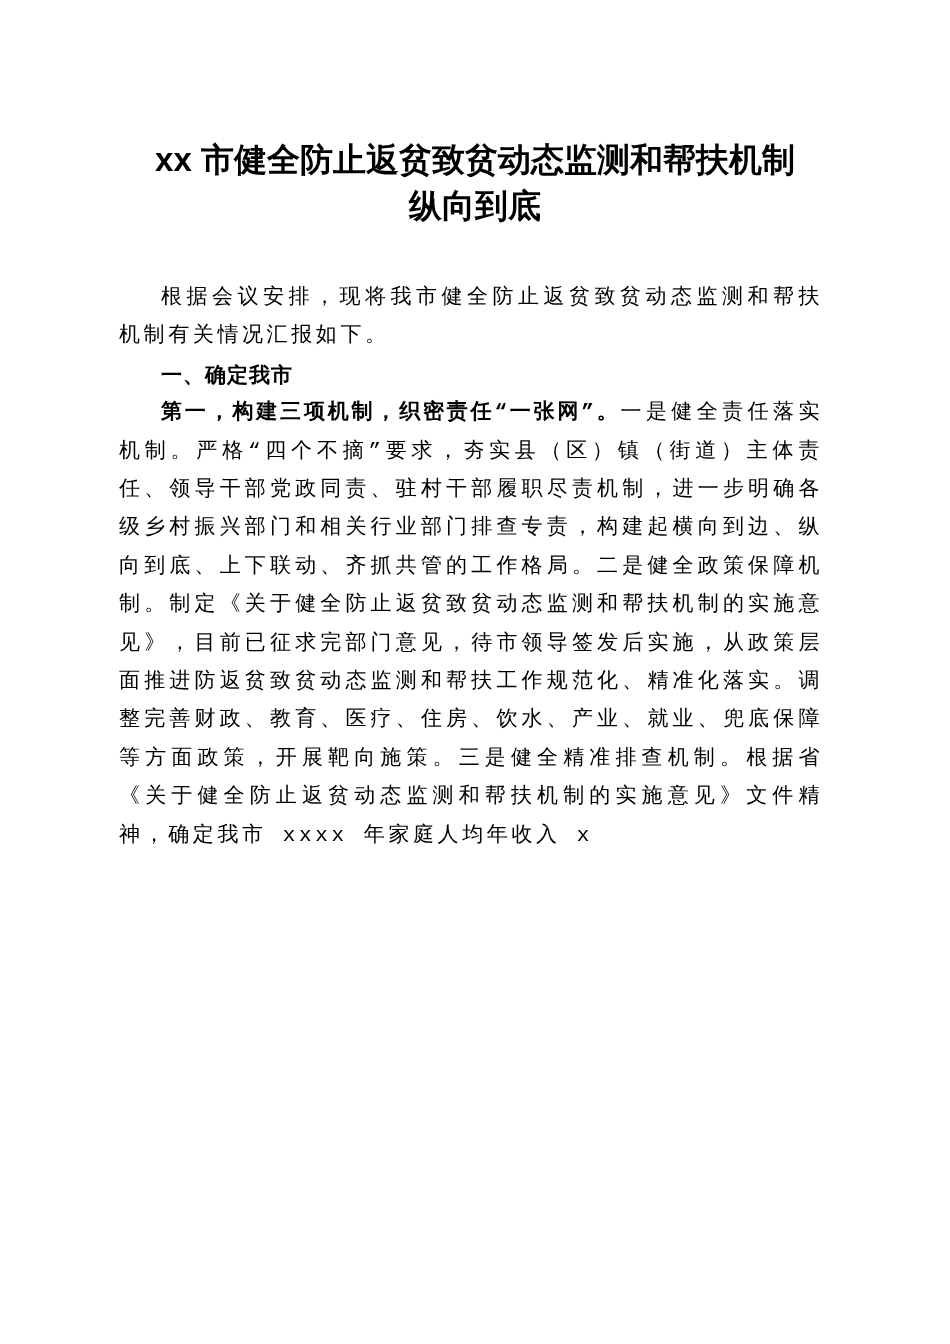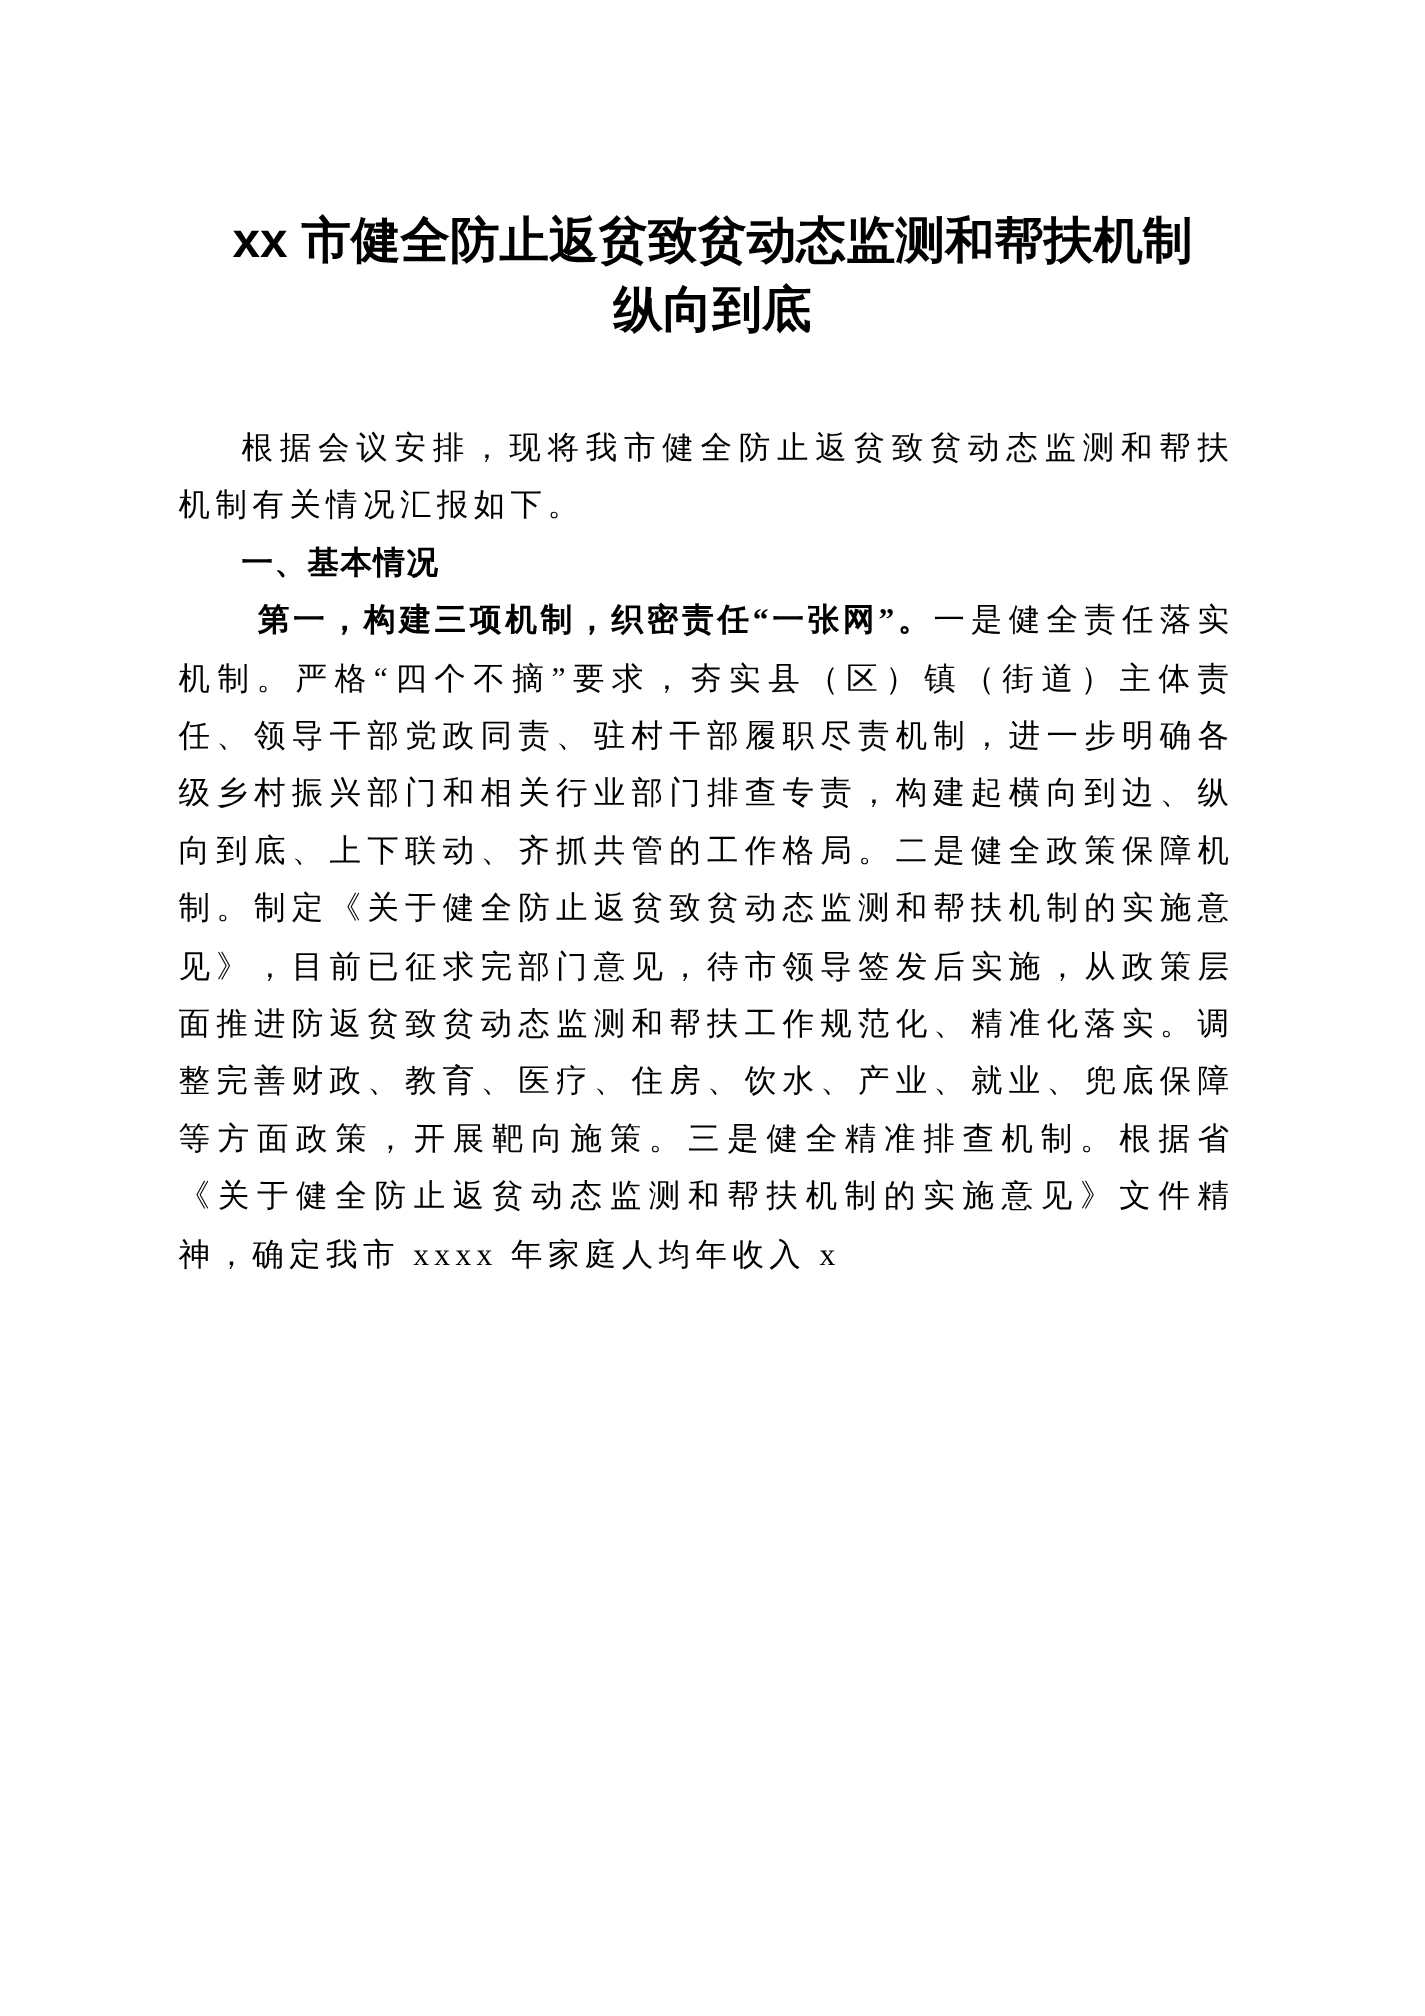--- a/index.html
+++ b/index.html
@@ -46,51 +46,50 @@
       width: 704px;
     }
     .para {
       margin: 0;
       font-size: 21px;
       line-height: 38.4px;
       text-align: justify;
       text-align-last: left;
       text-indent: 42px;
       letter-spacing: 3.6px;
-      font-family: Liberation Serif, serif;
+      font-family: Liberation Mono, monospace;
       font-weight: normal;
       word-break: break-all;
     }
     .heading {
       margin: 0;
       font-size: 21px;
       line-height: 38.4px;
       text-indent: 42px;
       font-family: "DejaVu Sans", "Liberation Sans", sans-serif;
       font-weight: bold;
       letter-spacing: 1px;
     }
     .lead {
       font-weight: bold;
       letter-spacing: 2px;
-      margin-left: 11px;
     }
   </style>
 </head>
 <body>
 
 <div class="page">
 
   <div class="title">
     <span class="line">xx 市健全防止返贫致贫动态监测和帮扶机制</span>
     <span class="line">纵向到底</span>
   </div>
 
   <div class="body">
     <p class="para">根据会议安排，现将我市健全防止返贫致贫动态监测和帮扶机制有关情况汇报如下。</p>
 
-    <p class="heading">一、基本情况</p>
+    <p class="heading">一、确定我市</p>
 
 
     <p class="para"><span class="lead">第一，构建三项机制，织密责任“一张网”。</span><span>一是健全责任落实机制。严格“四个不摘”要求，夯实县（区）镇（街道）主体责任、领导干部党政同责、驻村干部履职尽责机制，进一步明确各级乡村振兴部门和相关行业部门排查专责，构建起横向到边、纵向到底、上下联动、齐抓共管的工作格局。二是健全政策保障机制。制定《关于健全防止返贫致贫动态监测和帮扶机制的实施意见》，目前已征求完部门意见，待市领导签发后实施，从政策层面推进防返贫致贫动态监测和帮扶工作规范化、精准化落实。调整完善财政、教育、医疗、住房、饮水、产业、就业、兜底保障等方面政策，开展靶向施策。三是健全精准排查机制。根据省《关于健全防止返贫动态监测和帮扶机制的实施意见》文件精神，确定我市 xxxx 年家庭人均年收入 x</span></p>
   </div>
 
 </div>
 
 </body></html>

